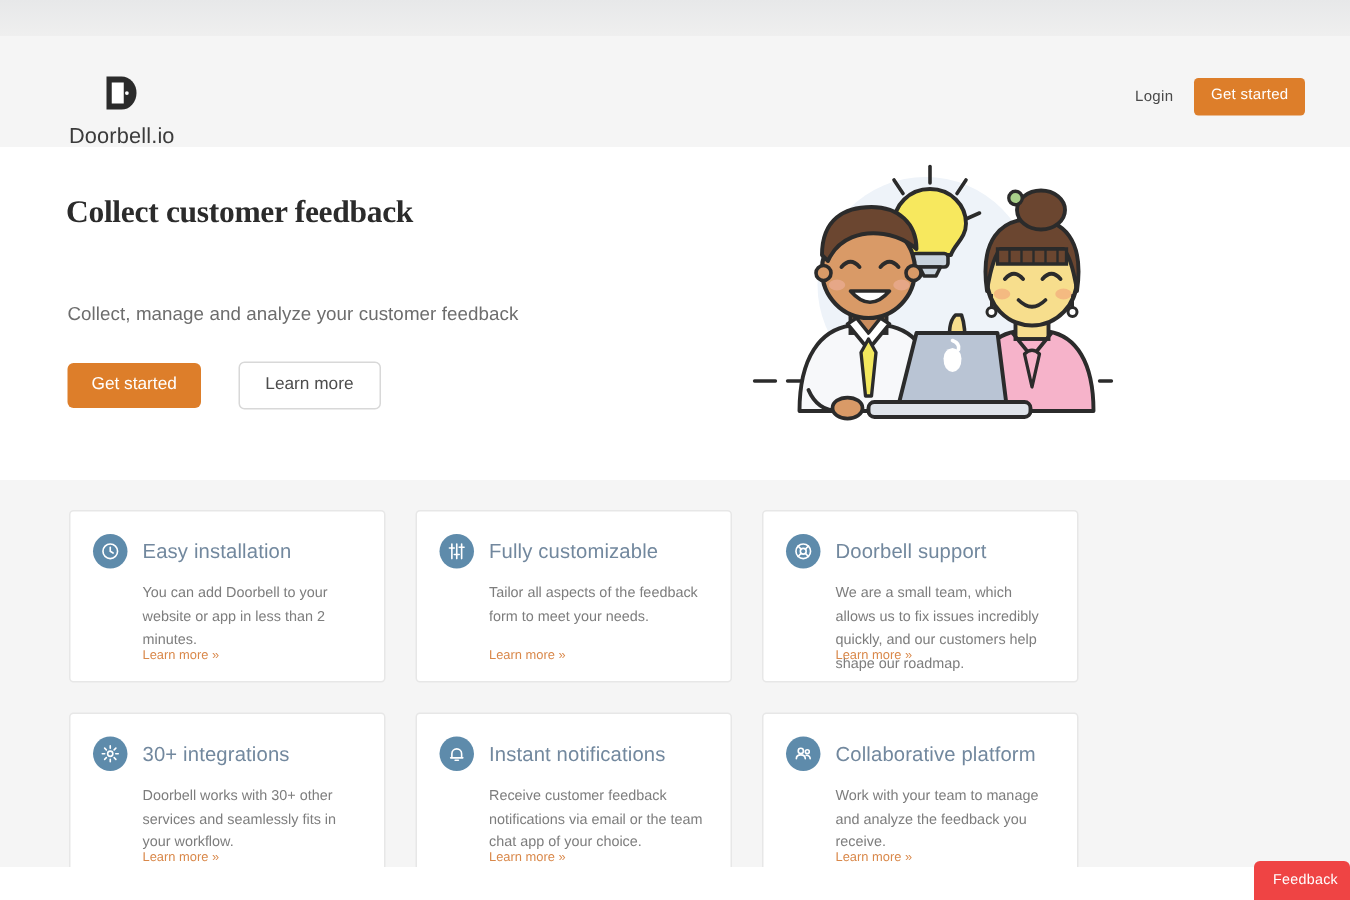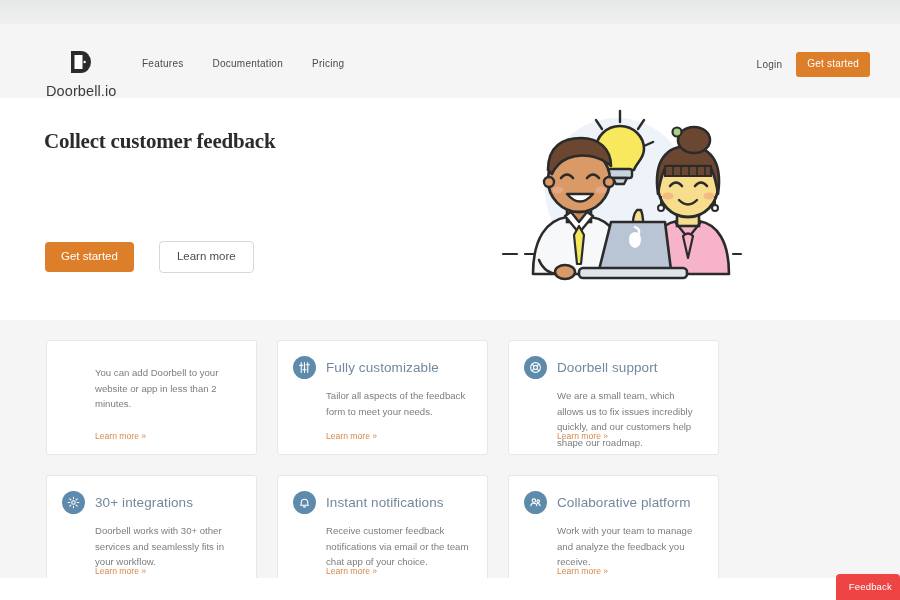--- a/index.html
+++ b/index.html
@@ -155,38 +155,34 @@
 
       <div class="brand">
         <svg class="logo-mark" viewBox="0 0 22 24">
           <path d="M1 1 H11 A10 11 0 0 1 11 23 H1 Z" fill="#2b2b2b"></path>
           <rect x="4.5" y="5" width="8" height="14" fill="#ffffff"></rect>
           <circle cx="14.6" cy="12" r="1.25" fill="#ffffff"></circle>
         </svg>
         <span class="brand-name">Doorbell.io</span>
       </div>
 
-      <div class="nav-links">
-        <a class="nav-link" href="#">Features</a>
-        <a class="nav-link" href="#">Documentation</a>
-        <a class="nav-link" href="#">Pricing</a>
-      </div>
 
       <div class="nav-right">
         <a class="login-link" href="#">Login</a>
         <button class="btn-orange">Get started</button>
       </div>
 
     </div>
   </div>
 
   <div class="hero">
     <h1 class="hero-title">
       <span>Collect customer feedback</span><br>
     </h1>
+    <p class="hero-sub">Collect, manage and analyze your customer feedback</p>
     <div class="hero-actions">
       <button class="btn-hero-primary">Get started</button>
       <button class="btn-hero-secondary">Learn more</button>
     </div>
 
     <svg class="hero-illustration" viewBox="0 0 250 180">
 
       <circle cx="122" cy="88" r="72" fill="#eef3f9"></circle>
 
       <g stroke="#2b2b2b" stroke-width="2.4" stroke-linecap="round">
@@ -280,20 +276,29 @@
       <path d="M134 137 q0 -6 6 -7 q6 1 6 7 q0 8 -6 9 q-6 -1 -6 -9 z" fill="#ffffff"></path>
       <path d="M140 125 q5 2 4 6" fill="none" stroke="#ffffff" stroke-width="2.4" stroke-linecap="round"></path>
       <rect x="84" y="166" width="108" height="10" rx="4" fill="#dfe4ea" stroke="#2b2b2b" stroke-width="2.6"></rect>
     </svg>
   </div>
 
   <div class="features">
     <div class="features-grid">
 
       <div class="card">
+        <div class="card-head">
+          <span class="card-icon">
+            <svg width="13" height="13" viewBox="0 0 24 24" fill="none" stroke="#ffffff" stroke-width="2" stroke-linecap="round">
+              <circle cx="12" cy="12" r="9"></circle>
+                <path d="M12 7 v5 l3.5 2.2"></path>
+            </svg>
+          </span>
+          <span class="card-title">Easy installation</span>
+        </div>
         <div class="card-body">You can add Doorbell to your website or app in less than 2 minutes.</div>
         <a class="card-link" href="#">Learn more »</a>
       </div>
 
       <div class="card">
         <div class="card-head">
           <span class="card-icon">
             <svg width="13" height="13" viewBox="0 0 24 24" fill="none" stroke="#ffffff" stroke-width="2" stroke-linecap="round">
               <path d="M6 3 v18 M12 3 v18 M18 3 v18"></path>
               <path d="M3 8 h6 M9 16 h6 M15 7 h6"></path>

